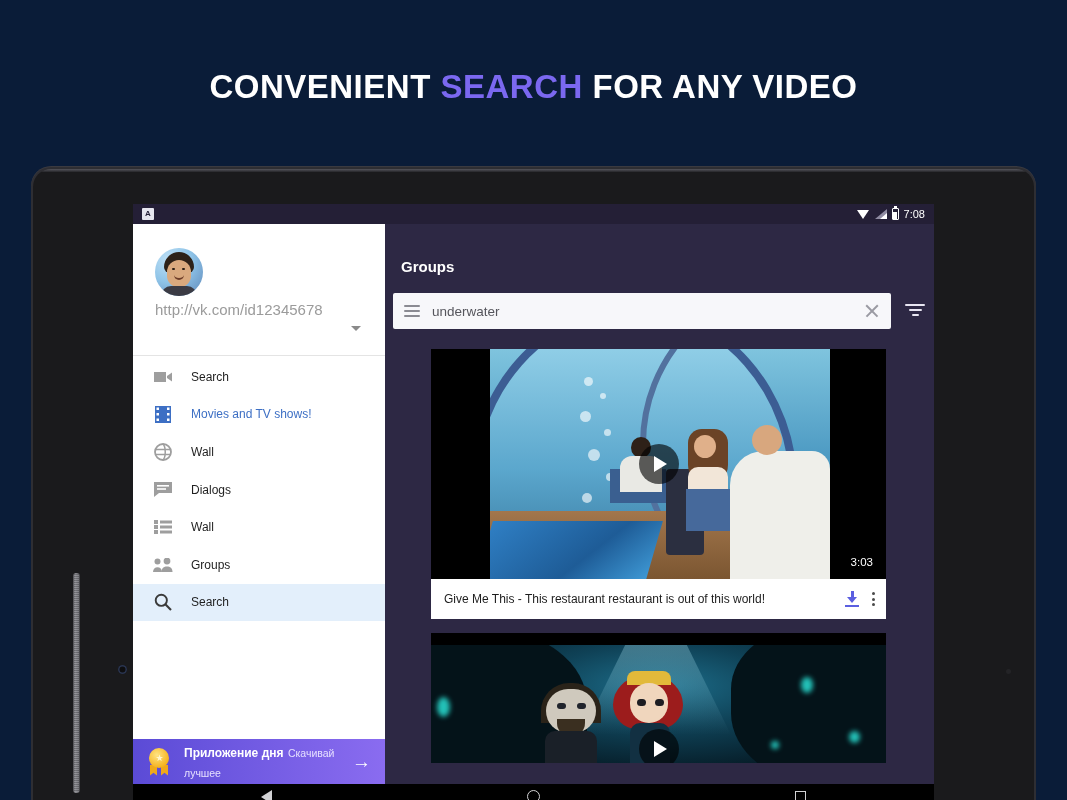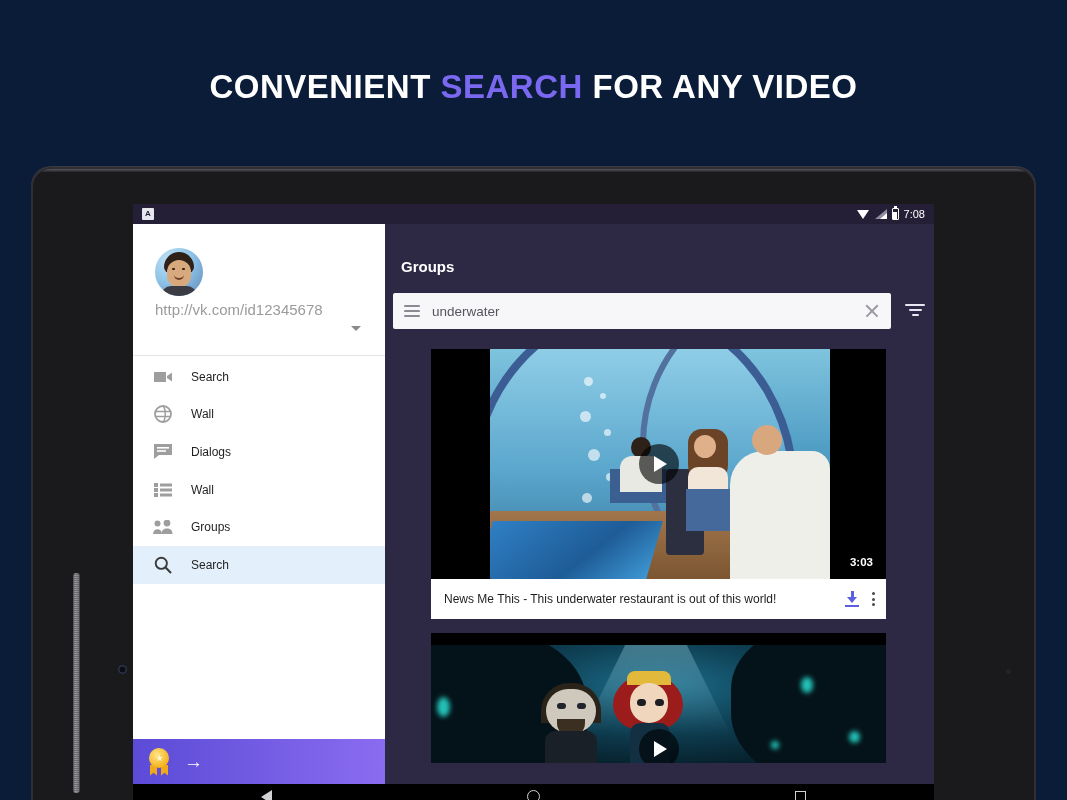--- a/index.html
+++ b/index.html
@@ -192,21 +192,21 @@
   }
   .filter-btn i{ display:block; background:#e8e6f2; height:2.6px; border-radius:1px;}
   .filter-btn i:nth-child(1){ width:20px;}
   .filter-btn i:nth-child(2){ width:13px;}
   .filter-btn i:nth-child(3){ width:7px;}
 
   .feed { position:absolute; left:46px; top:125px; width:455px; }
 
   .card { margin-bottom:14px; }
   .thumb {
-    position:relative; width:455px; height:230px; background:#000; overflow:hidden;font-weight:bold;
+    position:relative; width:455px; height:230px; background:#000; overflow:hidden;
   }
   
   .uw {
     position:absolute; left:59px; top:0; width:340px; height:230px; overflow:hidden;
     background:linear-gradient(to bottom,#7fc4de 0%,#4f9cc4 45%,#2f6f95 100%);
   }
   .uw-dome{
     position:absolute; left:-22px; top:-44px; width:330px; height:300px;
     border:8px solid #3c5d93; border-radius:50% 50% 0 0 / 62% 62% 0 0;
     background:linear-gradient(to bottom,#9fd9ee 0%,#5ba7cd 55%,#2d6b92 100%);
@@ -364,20 +364,36 @@
             <span class="mi-icon">
               <svg width="18" height="12" viewBox="0 0 18 12">
                   <path fill="currentColor" d="M0 1h12v10H0z"></path>
                   <path fill="currentColor" d="M13 5l5-3.5v9L13 7z"></path>
                 </svg>
             </span>
             <span>Search</span>
           </div>
 
 
+          <div class="menu-item active-link">
+            <span class="mi-icon" style="color:#3d6fc4">
+              <svg width="16" height="17" viewBox="0 0 16 17">
+                  <rect width="16" height="17" fill="currentColor"></rect>
+                  <g fill="#fff">
+                    <rect x="1.5" y="1.5" width="2.5" height="2.5"></rect>
+                    <rect x="1.5" y="7" width="2.5" height="2.5"></rect>
+                    <rect x="1.5" y="12.5" width="2.5" height="2.5"></rect>
+                    <rect x="12" y="1.5" width="2.5" height="2.5"></rect>
+                    <rect x="12" y="7" width="2.5" height="2.5"></rect>
+                    <rect x="12" y="12.5" width="2.5" height="2.5"></rect>
+                  </g>
+                </svg>
+            </span>
+            <span>Movies and TV shows!</span>
+          </div>
 
           <div class="menu-item">
             <span class="mi-icon">
               <svg width="18" height="18" viewBox="0 0 18 18">
                   <circle cx="9" cy="9" r="8" fill="none" stroke="currentColor" stroke-width="1.8"></circle>
                   <path d="M9 1c3 3 3 13 0 16M1.5 6.5h15M1.5 11.5h15" fill="none" stroke="currentColor" stroke-width="1.5"></path>
                 </svg>
             </span>
             <span>Wall</span>
           </div>
@@ -435,20 +451,24 @@
           </div>
 
         </div>
 
         <div class="promo">
           <span class="promo-medal">
             <span class="m-rib l"></span>
               <span class="m-rib r"></span>
             <span class="m-circ"></span>
               <span class="m-star">★</span>
+          </span>
+          <span class="promo-text">
+            <span class="promo-title">Приложение дня</span>
+            <span class="promo-sub">Скачивай лучшее</span>
           </span>
           <span class="promo-arrow">→</span>
         </div>
       </div>
 
       <div class="content">
 
         <div class="content-title">Groups</div>
 
         <div class="searchbar">
@@ -495,21 +515,21 @@
                 <span class="uw-tbl2"></span>
                 <span class="uw-glass1"></span>
                   <span class="uw-glass2"></span>
                 <span class="uw-p3b"></span>
                   <span class="uw-p3h"></span>
               </div>
               <div class="play"></div>
               <div class="duration">3:03</div>
             </div>
             <div class="card-bar">
-              <span class="card-title">News Me This - This underwater restaurant is out of this world!</span>
+              <span class="card-title">Give Me This - This restaurant restaurant is out of this world!</span>
               <span class="dl-icon">
                 <span class="shaft"></span>
                   <span class="head"></span>
                   <span class="base"></span>
               </span>
               <span class="kebab">
                   <i></i>
                   <i></i>
                   <i></i>
                 </span>

